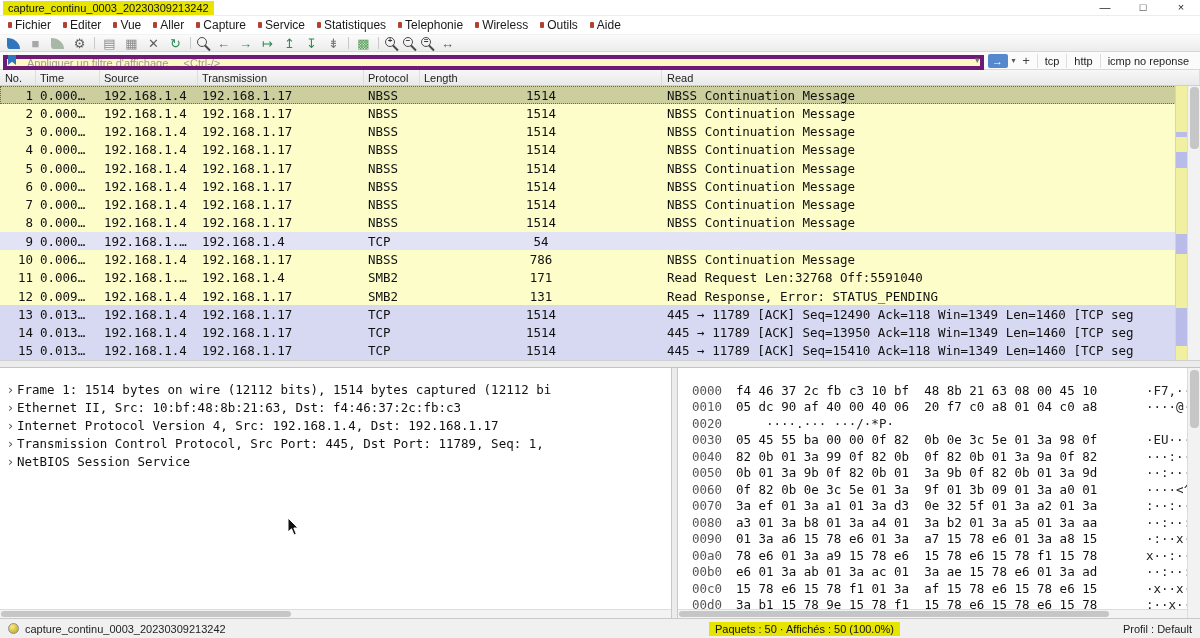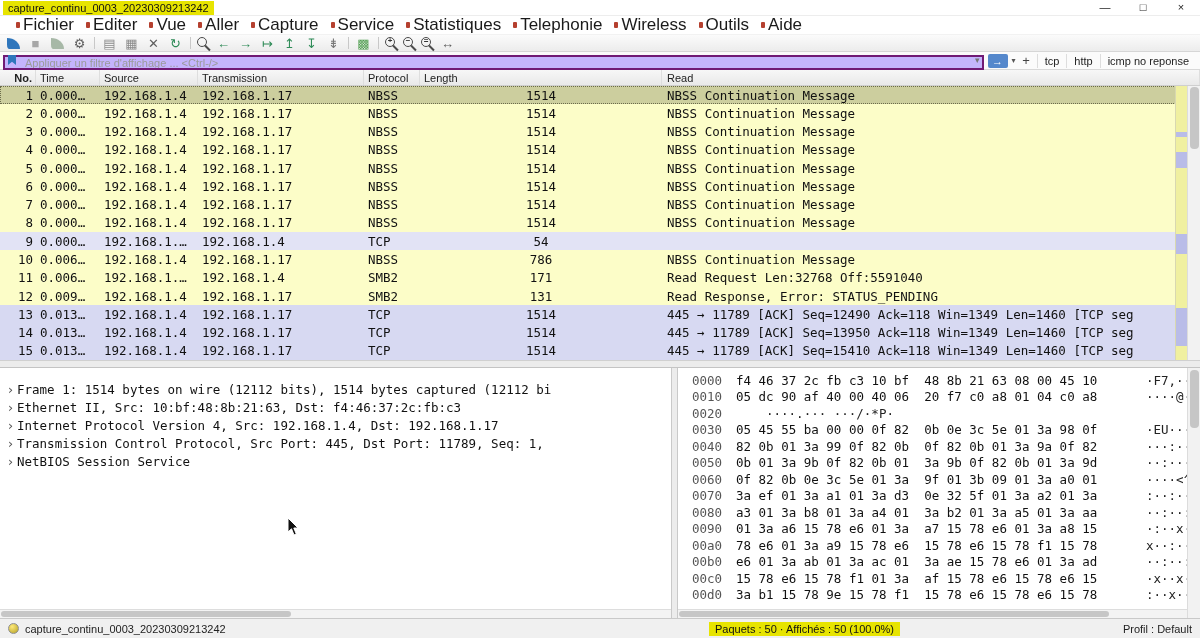--- a/index.html
+++ b/index.html
@@ -6,55 +6,55 @@
   html,body{width:1200px;height:638px;overflow:hidden;}
   body{font-family:"Liberation Sans",sans-serif;background:#fff;position:relative;color:#111;}
 
   
   .titlebar{height:16px;display:flex;align-items:center;background:#fff;border-bottom:1px solid #ededed;padding-left:3px;}
   .title-hl{background:#e7e400;color:#111;font-size:11px;line-height:14px;padding:0 5px;white-space:nowrap;}
   .win-controls{margin-left:auto;display:flex;}
   .win-btn{width:38px;text-align:center;font-size:11px;color:#222;line-height:15px;}
 
   
-  .menubar{height:18px;display:flex;align-items:center;padding-left:10px;font-size:17px;color:#1a1a1a;background:#fff;}
+  .menubar{height:18px;display:flex;align-items:center;padding-left:2px;font-size:12px;color:#1a1a1a;background:#fff;}
   .menu-item{display:flex;align-items:center;padding:0 6px;height:100%;}
   .menu-dot{width:4px;height:6px;background:#b5402f;margin-right:3px;border-radius:1px;}
 
   
   .toolbar{height:18px;display:flex;align-items:center;background:linear-gradient(#fbfbfb,#ececec);border-top:1px solid #f2f2f2;border-bottom:1px solid #d6d6d6;padding-left:3px;gap:1px;}
   .tb-icon{width:21px;height:16px;display:flex;align-items:center;justify-content:center;font-size:13px;line-height:1;}
   .tb-sep{width:1px;height:12px;background:#c8c8c8;margin:0 3px;}
   .fin-shape{width:13px;height:11px;border-radius:0 100% 0 18% / 0 100% 0 40%;display:block;}
   .mag{position:relative;width:17px;}
   .mag::before{content:"";position:absolute;left:2px;top:2px;width:8px;height:8px;border:1.5px solid #4a4a4a;border-radius:50%;}
   .mag::after{content:"";position:absolute;right:1px;bottom:2px;width:7px;height:2px;background:#4a4a4a;transform:rotate(45deg);}
   .mag-sign{position:absolute;left:2.5px;top:2px;width:9px;text-align:center;font-size:8px;font-weight:bold;color:#333;}
 
   
   .filterbar{height:18px;display:flex;align-items:center;padding:1px 4px 1px 3px;gap:4px;border-bottom:1px solid #d8d8d8;background:#fbfbfb;}
   .finput-wrap{flex:1;position:relative;height:15px;}
-  .finput-wrap input{width:100%;height:15px;border:2px solid #701a75;font:11px "Liberation Sans",sans-serif;padding:2px 16px 0 20px;color:#333;background:#c4b5fd;}
+  .finput-wrap input{width:100%;height:15px;border:4px solid #701a75;font:11px "Liberation Sans",sans-serif;padding:2px 16px 0 20px;color:#333;background:#fef9c3;}
   .finput-wrap input::placeholder{color:#9b9b9b;}
   .bookmark-icon{position:absolute;left:5px;top:2px;width:8px;height:10px;background:#2f76bc;clip-path:polygon(0 0,100% 0,100% 100%,50% 68%,0 100%);}
   .fchev{position:absolute;right:4px;top:2px;font-size:9px;color:#777;}
   .fchev::before{content:"\25BE";}
   .apply-btn{width:20px;height:14px;background:#5588cc;color:#fff;display:flex;align-items:center;justify-content:center;font-size:11px;border-radius:2px;}
   .apply-btn::before{content:"\2192";}
   .apply-caret{font-size:8px;color:#555;}
   .apply-caret::before{content:"\25BE";}
   .fplus{width:13px;text-align:center;font-size:13px;color:#444;}
   .fchips{display:flex;height:100%;align-items:center;}
   .fchip{padding:0 7px;font-size:11px;color:#222;border-left:1px solid #ddd;line-height:14px;white-space:nowrap;}
 
   
   .grid7{display:grid;grid-template-columns:36px 64px 98px 166px 56px 242px 1fr;}
   .colheader{height:16px;background:linear-gradient(#f7f7f7,#e9e9e9);border-bottom:1px solid #cfcfcf;font-size:11px;color:#222;}
   .hc{height:100%;display:flex;align-items:center;padding-left:4px;border-right:1px solid #dedede;white-space:nowrap;overflow:hidden;}
-  .hc0{justify-content:flex-end;padding-right:3px;padding-left:0;font-weight:bold;}
+  .hc0{justify-content:flex-end;padding-right:13px;padding-left:0;}
   .hc6{padding-left:5px;}
   .plist{height:274px;position:relative;overflow:hidden;background:#fff;}
   .rows{position:absolute;inset:0;}
   .prow{height:18.27px;font:12.5px "DejaVu Sans Mono",monospace;color:#111;align-items:center;}
   .c{white-space:pre;overflow:hidden;padding-left:4px;}
   .cno{text-align:right;padding-right:3px;padding-left:0;}
   .clen{text-align:center;padding-left:0;}
   .cinfo{padding-left:5px;}
   .sel{background:#ccce9e;outline:1px dotted #6b6b4a;outline-offset:-1px;}
   .y{background:#fcfdc8;}
@@ -69,21 +69,21 @@
 
   
   .bottom{height:250px;display:flex;background:#fff;}
   .details{width:671px;position:relative;background:#fff;padding:12px 2px 0 4px;overflow:hidden;}
   .trow{display:flex;align-items:center;height:18px;font:12.5px "DejaVu Sans Mono",monospace;color:#111;white-space:pre;overflow:hidden;}
   .chev{width:13px;color:#555;font-size:13px;text-align:center;flex:none;}
   .chev::before{content:"\203A";}
   .hscroll{position:absolute;bottom:0;left:0;width:100%;height:9px;background:#f3f3f3;border-top:1px solid #ddd;}
   .hthumb{position:absolute;top:1px;left:1px;height:6px;width:290px;background:#c6c6c6;border-radius:3px;}
   .vdivider{width:7px;background:#ececec;border-left:1px solid #c9c9c9;border-right:1px solid #c9c9c9;}
-  .hexpane{flex:1;position:relative;background:#fff;padding:4px 0 0 14px;overflow:hidden;}
+  .hexpane{flex:1;position:relative;background:#fff;padding:14px 0 0 14px;overflow:hidden;}
   .hexrow{display:flex;height:16.5px;font:12.5px "DejaVu Sans Mono",monospace;white-space:pre;align-items:center;}
   .hoff{width:44px;color:#555;flex:none;}
   .hbytes{width:380px;color:#111;flex:none;}
   .hascii{color:#222;margin-left:30px;}
   .vscroll2{position:absolute;top:0;right:0;width:13px;height:100%;background:#f2f2f2;border-left:1px solid #dcdcdc;z-index:3;}
   .thumb2{position:absolute;top:2px;left:2px;width:9px;height:58px;background:#c6c6c6;border-radius:4px;}
   .hscroll2{position:absolute;bottom:0;left:0;right:13px;height:9px;background:#f3f3f3;border-top:1px solid #ddd;}
   .hthumb2{position:absolute;top:1px;left:1px;height:6px;width:430px;background:#c6c6c6;border-radius:3px;}
 
   

